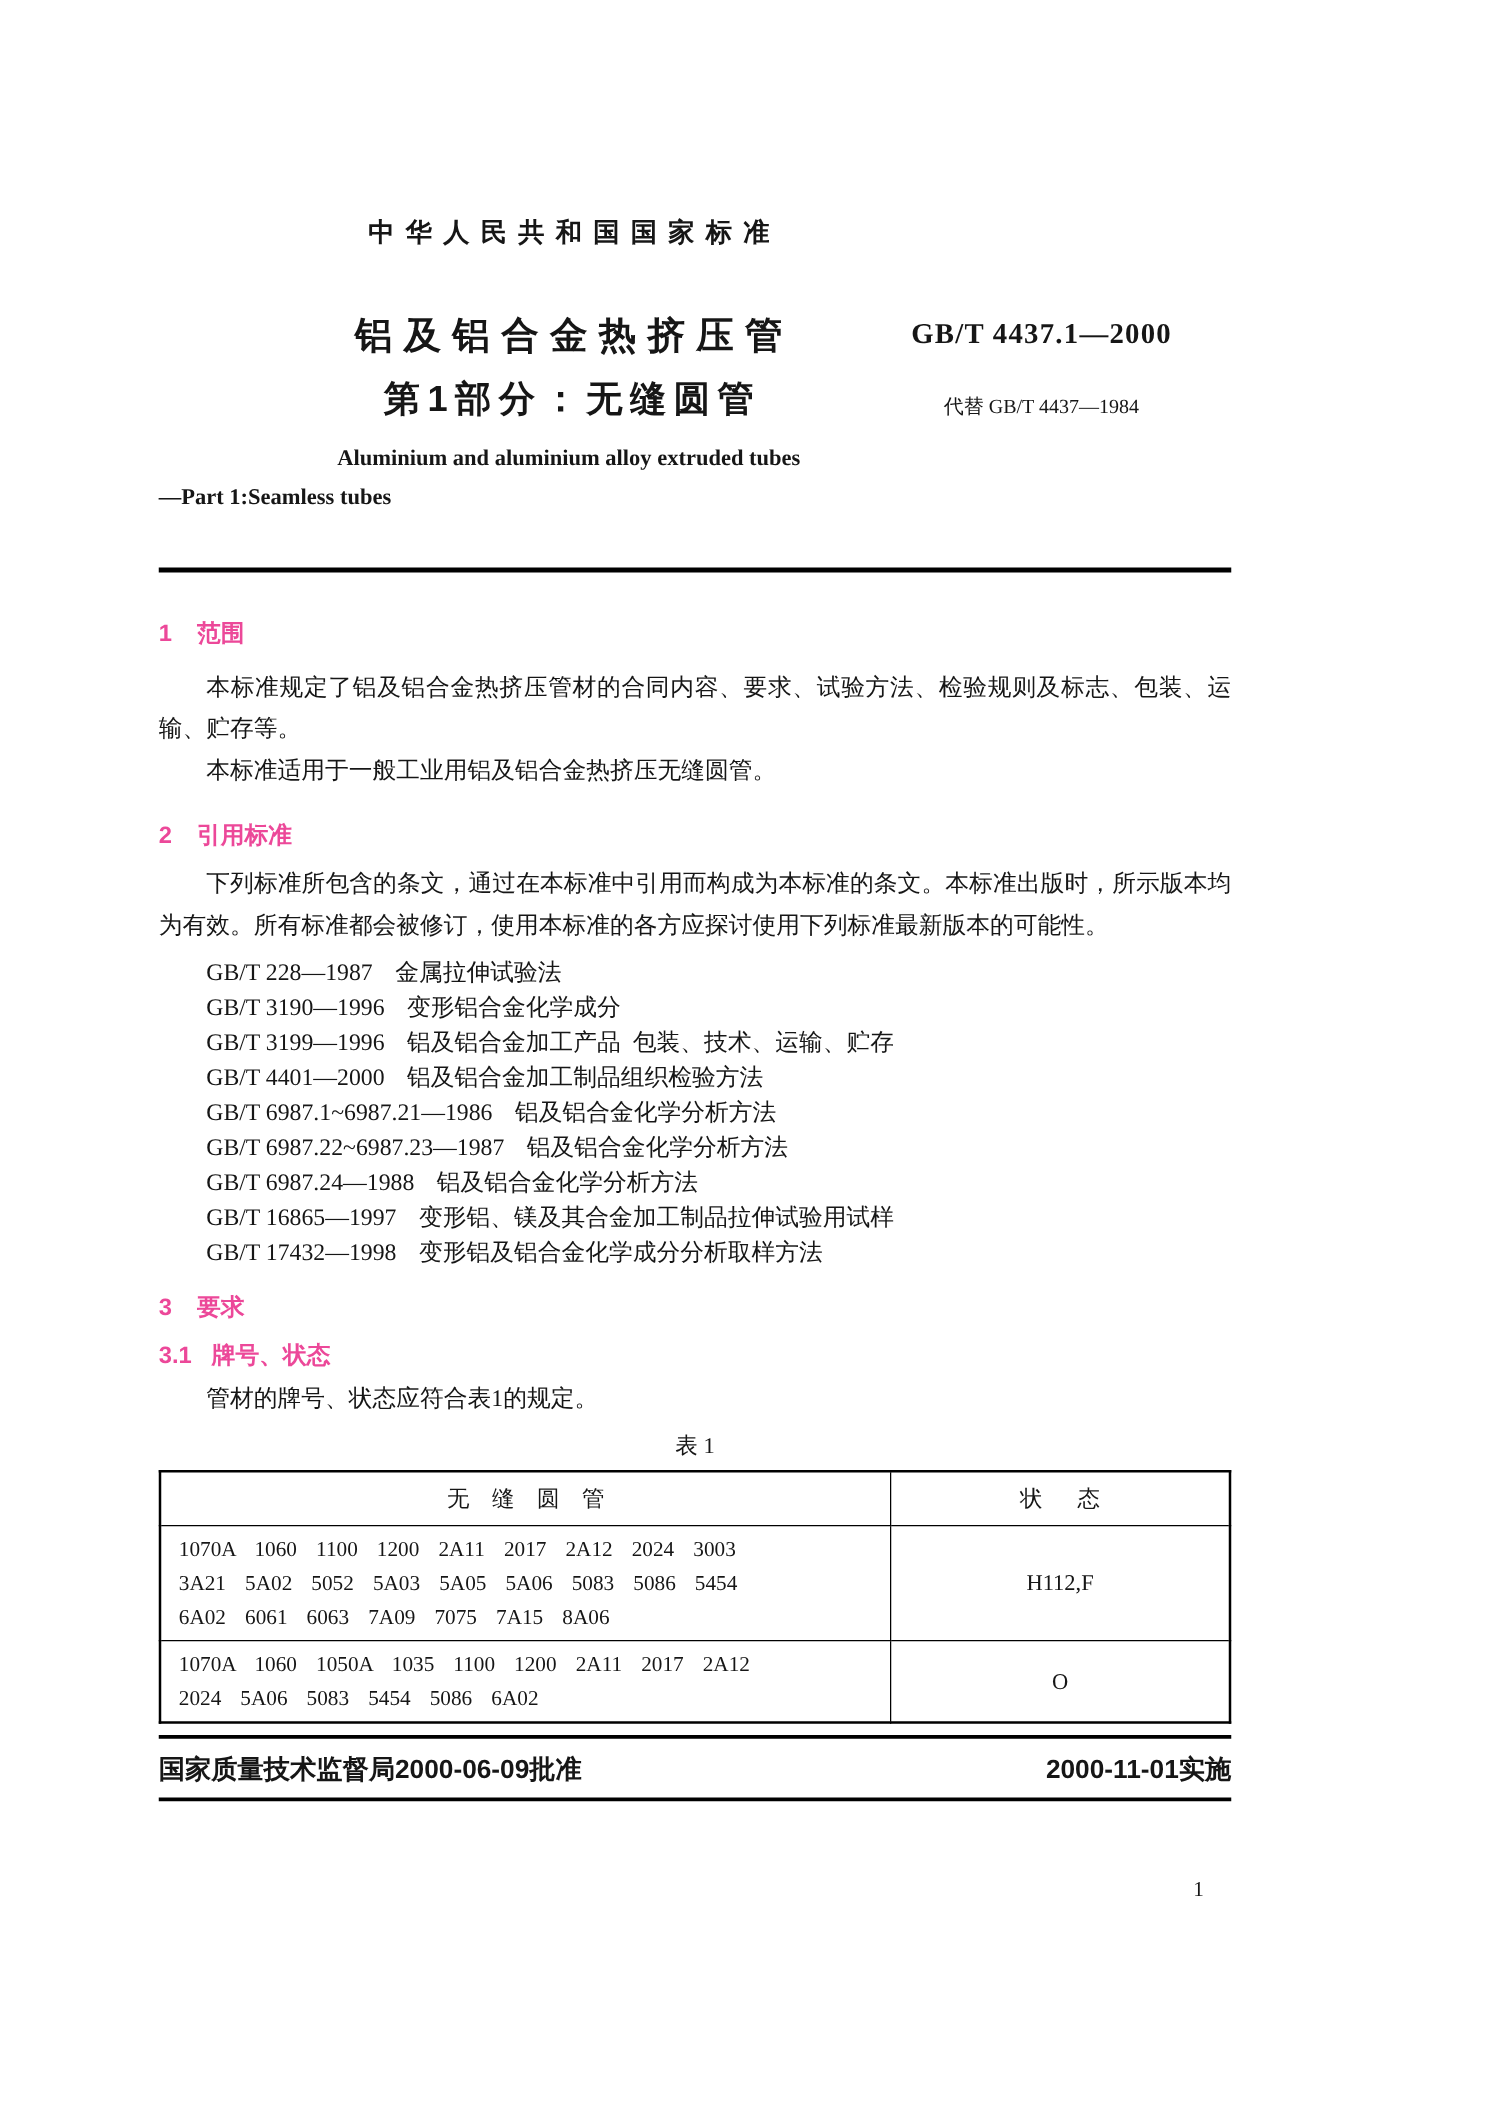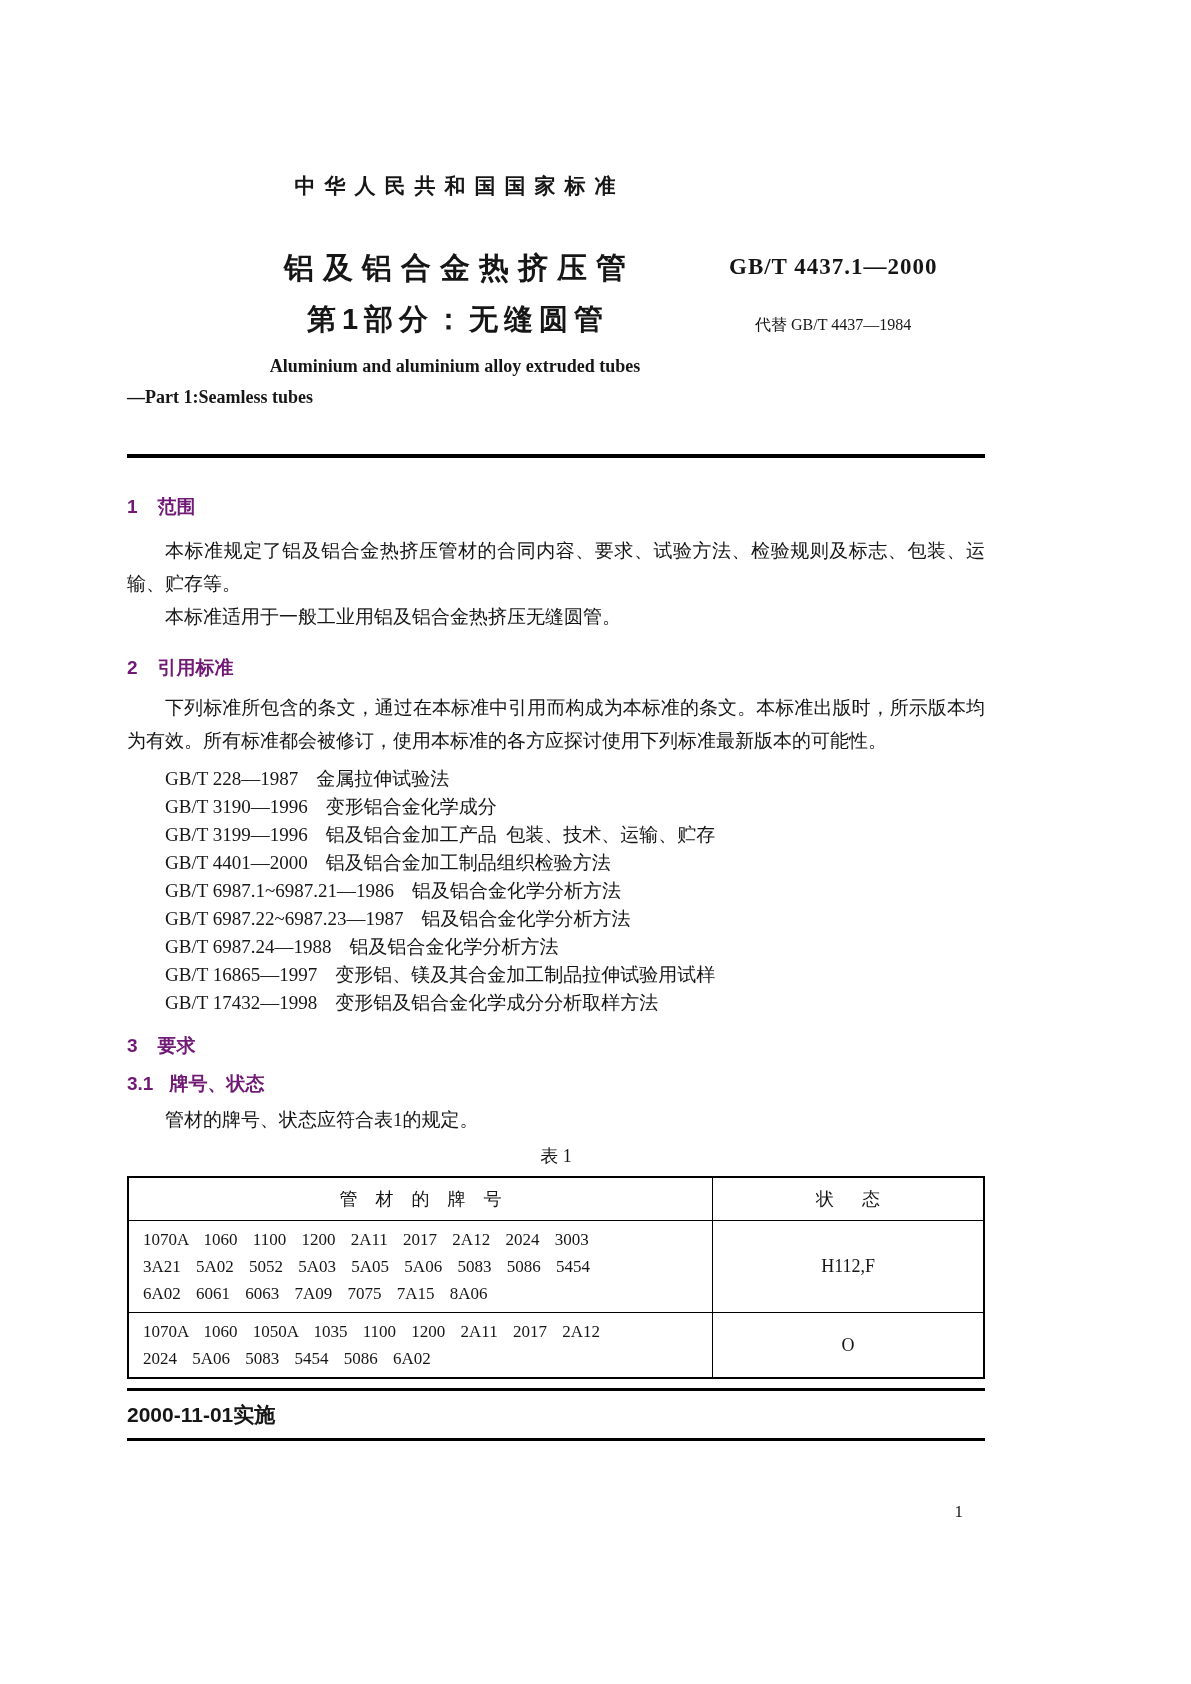--- a/index.html
+++ b/index.html
@@ -61,21 +61,21 @@
   .rule-footer-top { top: 1388px; height: 3px; }
   .rule-footer-bottom { top: 1438px; height: 3px; }
 
   
   .doc-body {
     position: absolute; top: 470px; left: 127px; width: 858px;
   }
   .sec-h {
     margin: 0;
     font-family: "Liberation Sans", "DejaVu Sans", sans-serif;
-    font-weight: bold; font-size: 19px; color: #701a75;
+    font-weight: bold; font-size: 19px; color: #ec4899;
   }
   .sec-h .sec-num { margin-right: 20px; }
   .sub-h .sec-num { margin-right: 16px; }
   #sec1-h { margin-top: 24px; }
   #sec2-h { margin-top: 22px; }
   #sec3-h { margin-top: 16px; }
   #sec31-h { margin-top: 12px; }
 
   .para {
     margin: 0; font-size: 19px; line-height: 33px;
@@ -177,21 +177,21 @@
     <h3 class="sec-h sub-h" id="sec31-h">
       <span class="sec-num">3.1</span><span>牌号、状态</span>
     </h3>
     <p class="para mt6">管材的牌号、状态应符合表1的规定。</p>
 
     <div class="tbl-caption">表 1</div>
 
     <table class="tbl">
       <thead>
         <tr>
-          <th class="col-alloy">管材的牌号</th>
+          <th class="col-alloy">无缝圆管</th>
           <th class="col-temper">状态</th>
         </tr>
       </thead>
       <tbody>
         <tr>
           <td class="alloys">
             <div class="alloy-line">1070A 1060 1100 1200 2A11 2017 2A12 2024 3003</div>
             <div class="alloy-line">3A21 5A02 5052 5A03 5A05 5A06 5083 5086 5454</div>
             <div class="alloy-line">6A02 6061 6063 7A09 7075 7A15 8A06</div>
           </td>
@@ -204,18 +204,19 @@
           </td>
           <td class="temper">O</td>
         </tr>
       </tbody>
     </table>
 
   </div>
 
   <div class="rule rule-footer-top"></div>
   <div class="footer-row">
+    <span>国家质量技术监督局2000-06-09批准</span>
     <span>2000-11-01实施</span>
   </div>
   <div class="rule rule-footer-bottom"></div>
   <div class="page-num">1</div>
 
 </div>
 
 </body></html>

